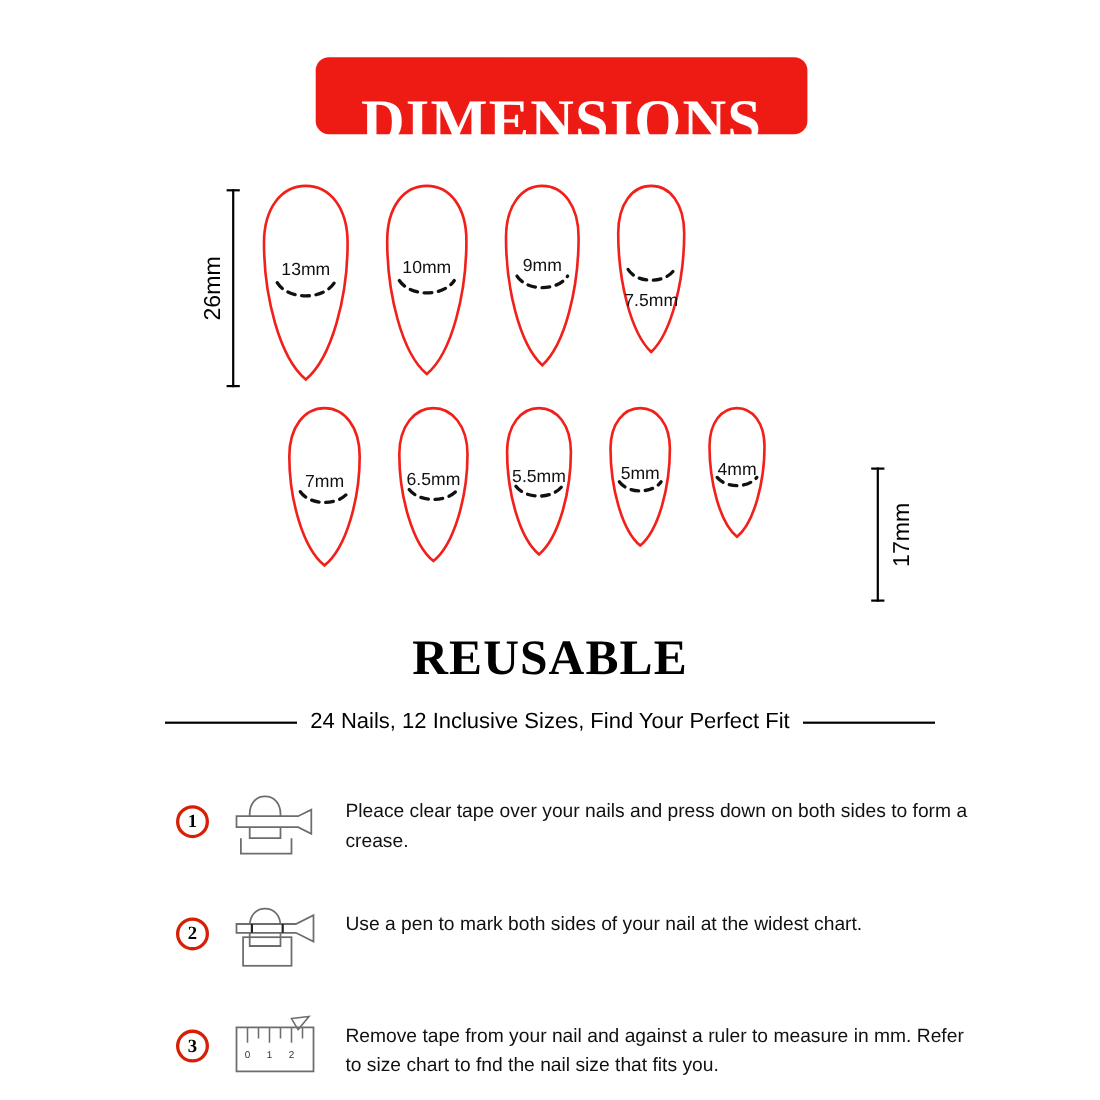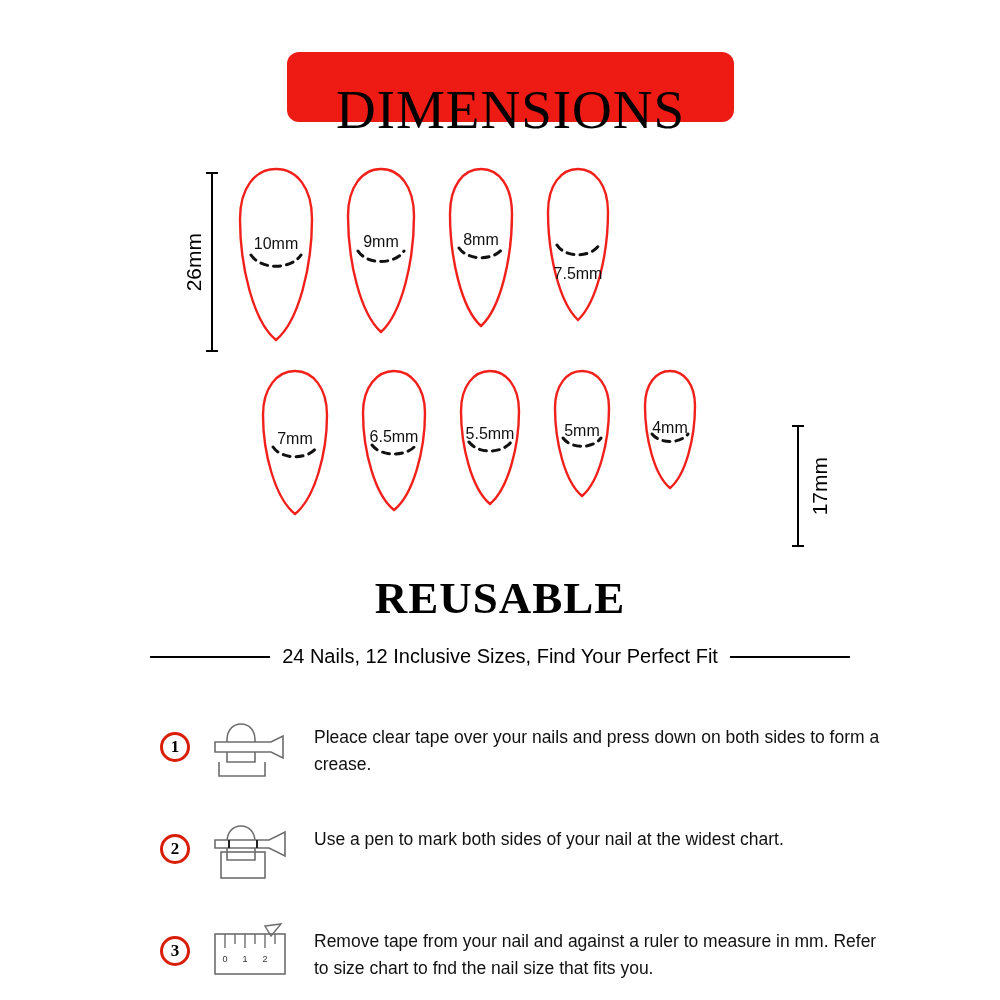--- a/index.html
+++ b/index.html
@@ -19,23 +19,23 @@
     top: 52px;
     width: 447px;
     height: 70px;
     background: #ee1b15;
     border-radius: 12px;
     display: flex;
     align-items: center;
     justify-content: center;
   }
   .title-banner .title-text {
-    color: #000000;
+    color: #ffffff;
     font-family: "Liberation Serif", serif;
-    font-weight: normal;
+    font-weight: bold;
     font-size: 55px;
     letter-spacing: 1px;
     line-height: 1;
     margin-top: 44px;
   }
 
   
   .nail-row {
     position: absolute;
     display: flex;
@@ -195,44 +195,44 @@
   <span class="m-label">26mm</span>
   <div class="bar">
     <div class="cap top"></div>
     <div class="line"></div>
     <div class="cap bottom"></div>
   </div>
 </div>
 
 <div class="nail-row" id="row-top">
 
+  <div class="nail">
+    <svg width="92" height="185" viewBox="0 0 92 185">
+      <path d="M46 4 C68 4 84 24 84 56 C84 104 70 160 46 180 C22 160 8 104 8 56 C8 24 24 4 46 4 Z" fill="none" stroke="#f2201a" stroke-width="2.4"></path>
+      <path d="M20 92 C30 108 62 108 72 92" fill="none" stroke="#111" stroke-width="3" stroke-dasharray="7 6" stroke-linecap="round"></path>
+    </svg>
+    <span class="label" style="top:72px;">13mm</span>
+  </div>
 
   <div class="nail">
     <svg width="88" height="180" viewBox="0 0 88 180">
       <path d="M44 4 C65 4 80 23 80 54 C80 101 67 156 44 175 C21 156 8 101 8 54 C8 23 23 4 44 4 Z" fill="none" stroke="#f2201a" stroke-width="2.4"></path>
       <path d="M19 90 C29 105 59 105 69 90" fill="none" stroke="#111" stroke-width="3" stroke-dasharray="7 6" stroke-linecap="round"></path>
     </svg>
     <span class="label" style="top:70px;text-align:center;">10mm</span>
   </div>
 
   <div class="nail">
     <svg width="82" height="172" viewBox="0 0 82 172">
       <path d="M41 4 C60 4 74 22 74 51 C74 96 62 148 41 167 C20 148 8 96 8 51 C8 22 22 4 41 4 Z" fill="none" stroke="#f2201a" stroke-width="2.4"></path>
       <path d="M18 86 C27 100 55 100 64 86" fill="none" stroke="#111" stroke-width="3" stroke-dasharray="7 6" stroke-linecap="round"></path>
     </svg>
     <span class="label" style="top:68px;">9mm</span>
   </div>
 
-  <div class="nail">
-    <svg width="78" height="166" viewBox="0 0 78 166">
-      <path d="M39 4 C57 4 70 21 70 49 C70 92 59 143 39 161 C19 143 8 92 8 49 C8 21 21 4 39 4 Z" fill="none" stroke="#f2201a" stroke-width="2.4"></path>
-      <path d="M17 83 C26 96 52 96 61 83" fill="none" stroke="#111" stroke-width="3" stroke-dasharray="7 6" stroke-linecap="round"></path>
-    </svg>
-    <span class="label" style="top:66px;">8mm</span>
-  </div>
 
   <div class="nail">
     <svg width="76" height="160" viewBox="0 0 76 160">
       <path d="M38 4 C55 4 68 20 68 47 C68 89 57 137 38 155 C19 137 8 89 8 47 C8 20 21 4 38 4 Z" fill="none" stroke="#f2201a" stroke-width="2.4"></path>
       <path d="M17 80 C25 93 51 93 59 80" fill="none" stroke="#111" stroke-width="3" stroke-dasharray="7 6" stroke-linecap="round"></path>
     </svg>
     <span class="label" style="top:64px;margin-top:36px;">7.5mm</span>
   </div>
 
 </div>

